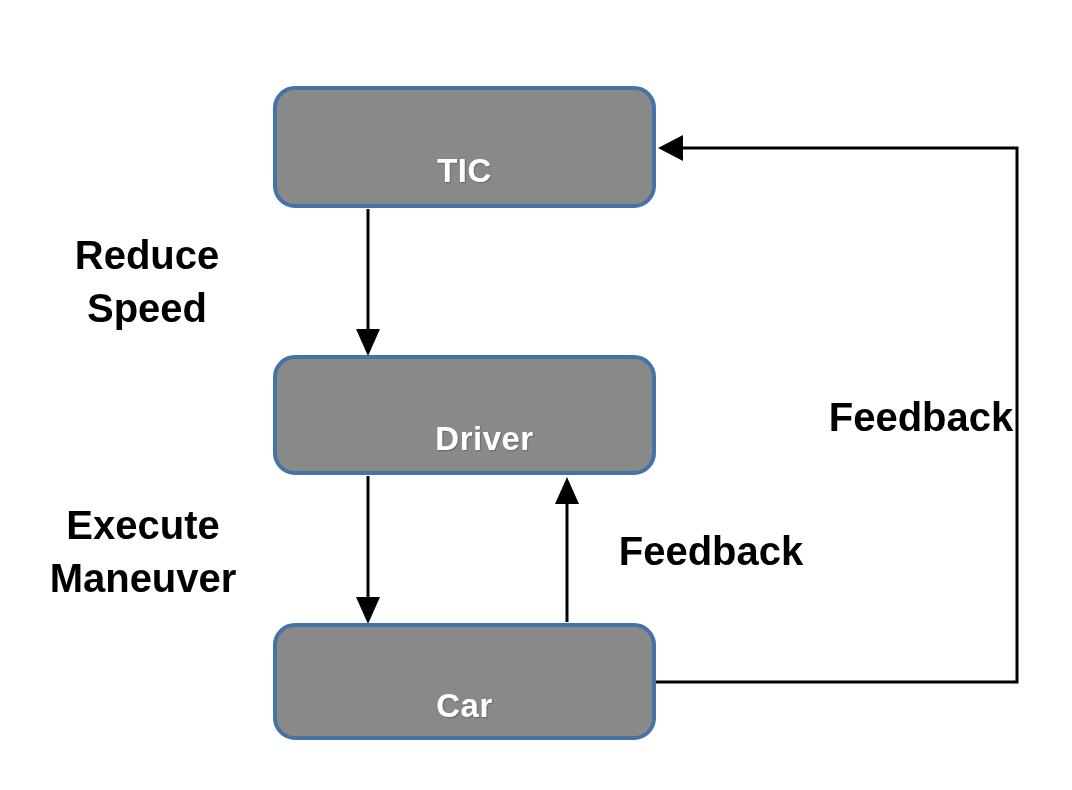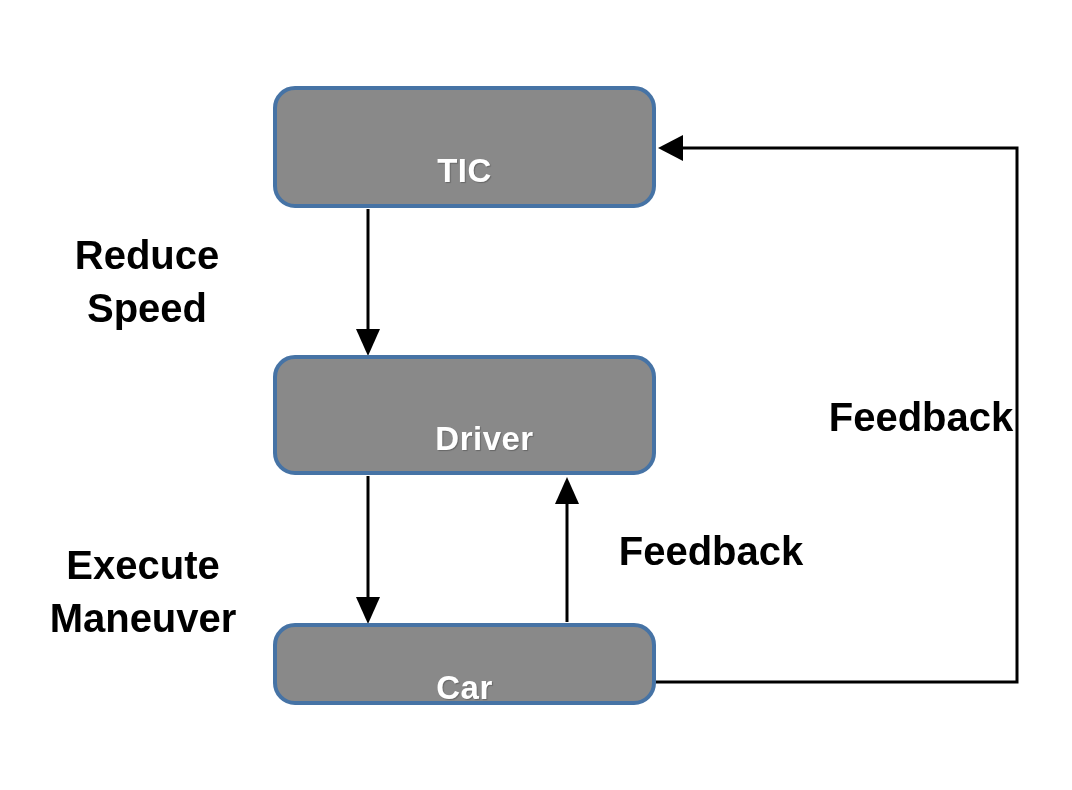--- a/index.html
+++ b/index.html
@@ -88,25 +88,25 @@
   </svg>
 
   <div class="node" style="left:273px; top:86px; width:383px; height:122px;">
     <span class="node-label">TIC</span>
   </div>
 
   <div class="node" style="left:273px; top:355px; width:383px; height:120px;padding-left:40px;">
     <span class="node-label">Driver</span>
   </div>
 
-  <div class="node" style="left:273px; top:623px; width:383px; height:82px;">
+  <div class="node" style="left:273px; top:623px; width:383px; height:117px;">
     <span class="node-label">Car</span>
   </div>
 
   <div class="edge-label" style="left:147px; top:282px; width:170px;">Reduce Speed</div>
 
-  <div class="edge-label" style="left:143px; top:552px; width:210px;margin-top:40px;">Execute Maneuver</div>
+  <div class="edge-label" style="left:143px; top:552px; width:210px;">Execute Maneuver</div>
 
   <div class="edge-label nowrap" style="left:711px; top:551px;">Feedback</div>
 
   <div class="edge-label nowrap" style="left:921px; top:417px;">Feedback</div>
 
 </div>
 
 </body></html>

